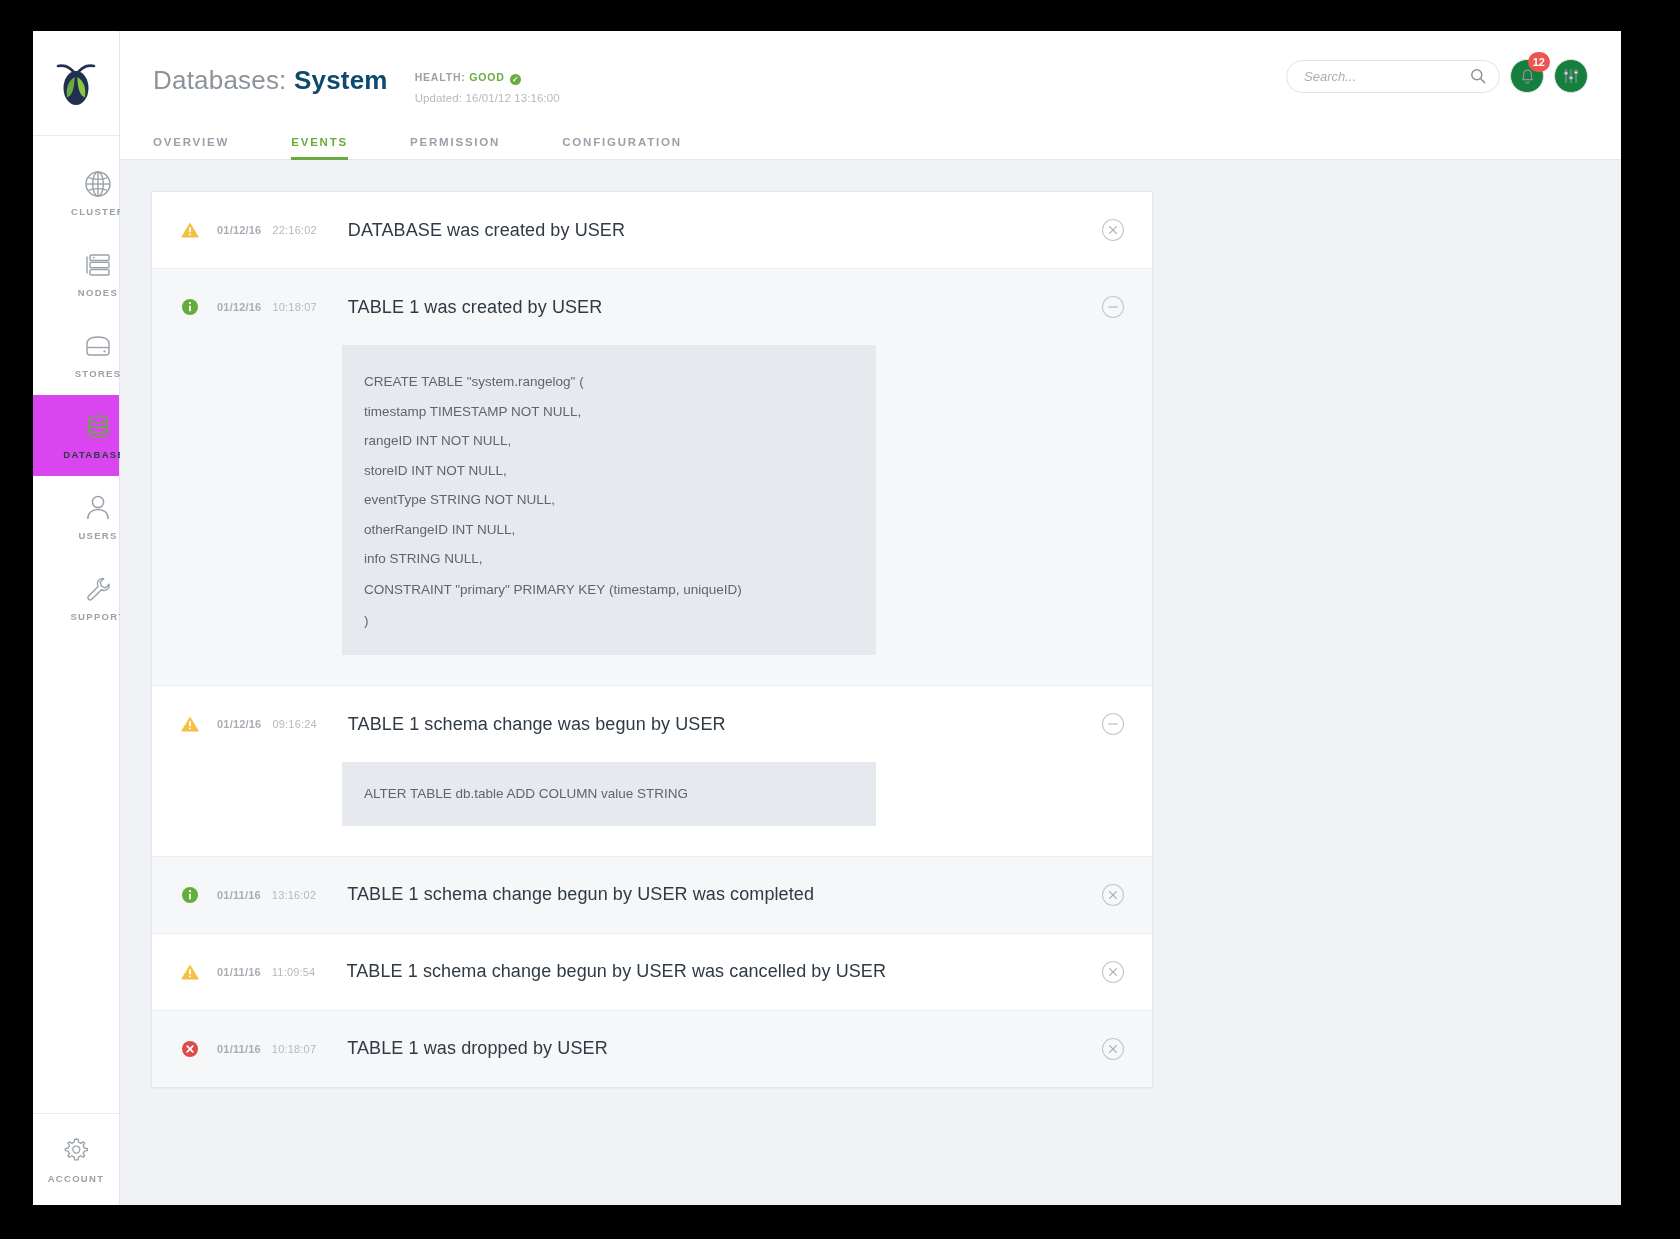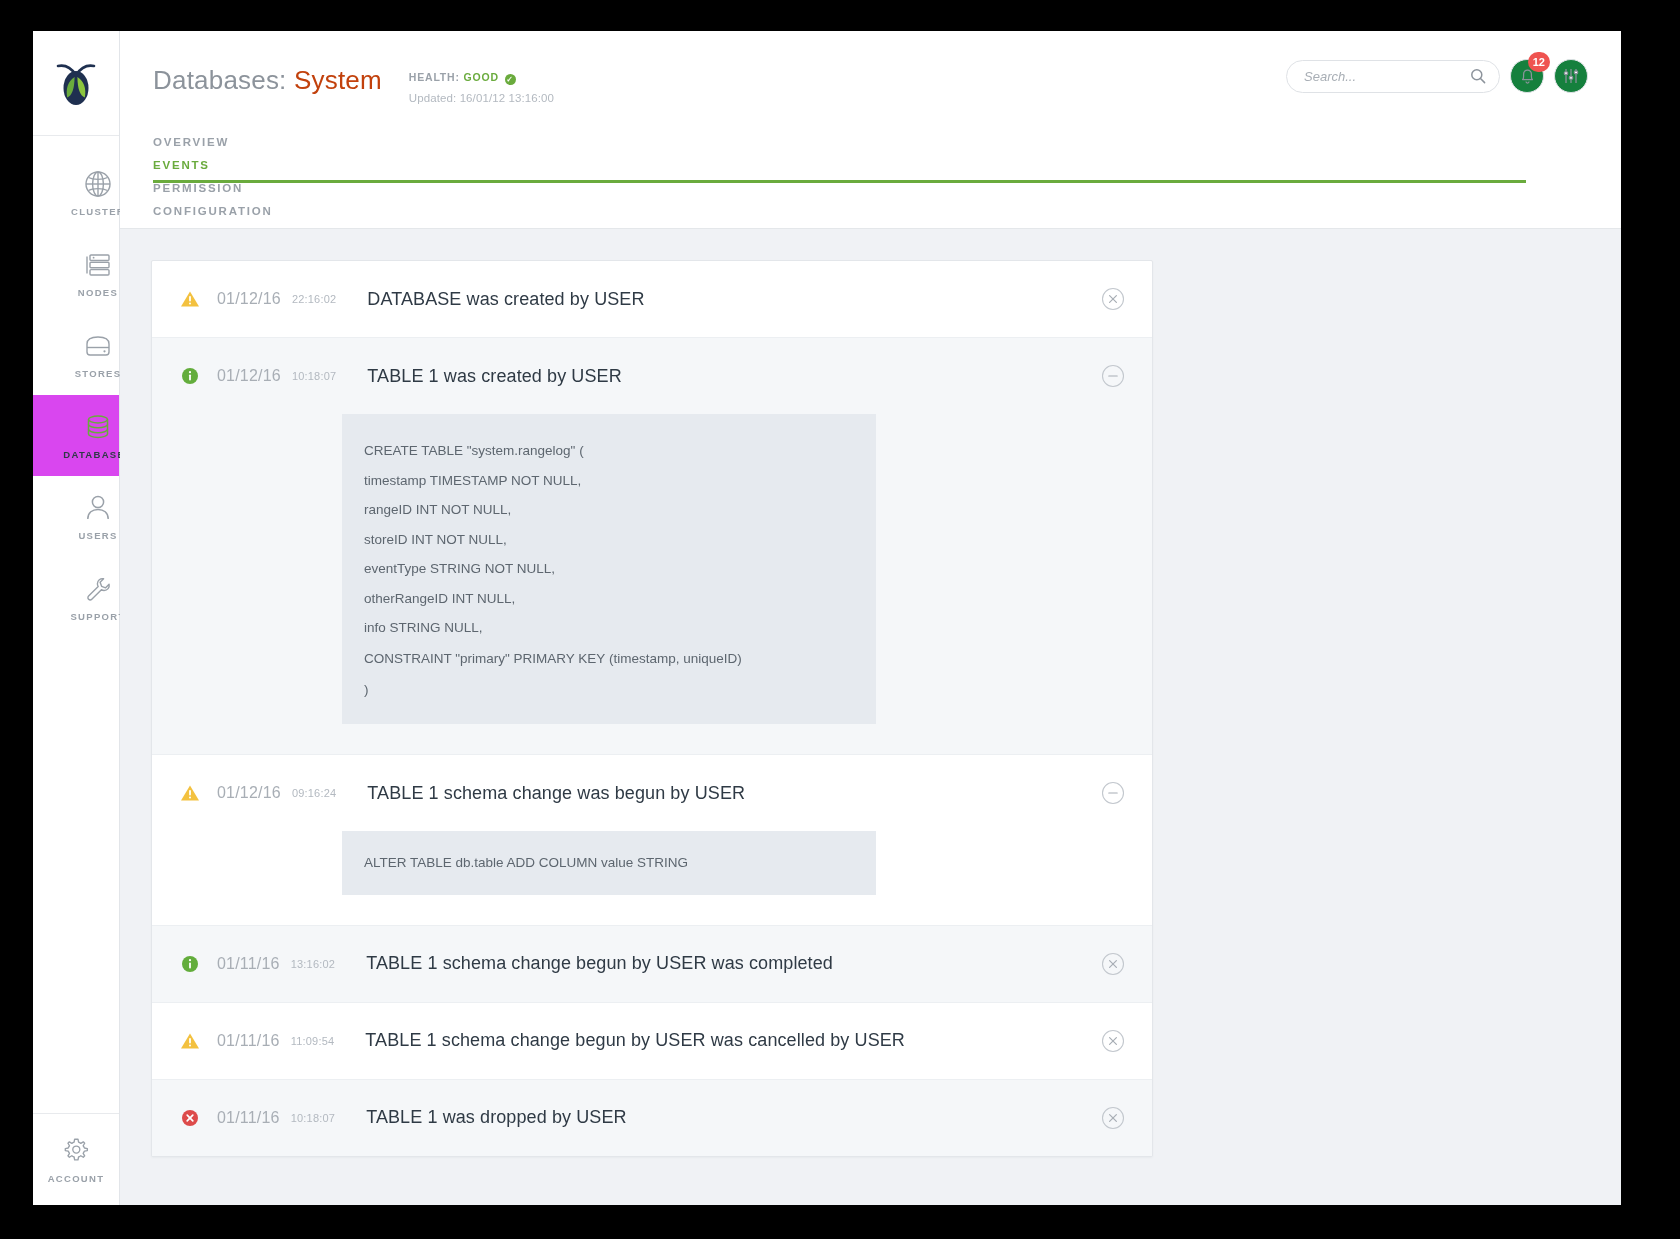--- a/index.html
+++ b/index.html
@@ -63,21 +63,21 @@
     background: #fff;
     display: flex; align-items: flex-start;
     padding: 36px 33px 0 33px;
     position: relative;
   }
   .title {
     font-size: 26px; color: #8c939b; font-weight: 400;
     letter-spacing: .2px; white-space: nowrap;
     line-height: 1;
   }
-  .title b { color: #c2410c; font-weight: 400; }
+  .title b { color: #0c4a6e; font-weight: 700; }
   .health-wrap { margin-left: 27px; padding-top: 4px; }
   .health-line {
     font-size: 10.5px; letter-spacing: .8px;
     color: #9aa1a9; font-weight: 700;
   }
   .health-line .good { color: #6aab3d; }
   .check {
     display: inline-block; width: 11px; height: 11px; border-radius: 50%;
     background: #6aab3d; color: #fff; font-size: 8px; line-height: 11px;
     text-align: center; vertical-align: -1px; margin-left: 2px;
@@ -113,21 +113,20 @@
     background: #ef5350; color: #fff;
     font-size: 11px; font-weight: 700;
     display: flex; align-items: center; justify-content: center;
     padding: 0 5px;
   }
 
   .tabs {
     background: #fff;
     display: flex; gap: 0; padding: 0 33px;
     border-bottom: 1px solid #e4e7ea;
-    flex-direction: column;
   }
   .tab {
     font-size: 11.5px; letter-spacing: 1.8px; font-weight: 600;
     color: #9aa1a9; padding: 0 0 11px 0; margin-right: 62px;
     cursor: pointer; position: relative; white-space: nowrap;
   }
   .tab.active { color: #6aab3d; }
   .tab.active::after {
     content: ""; position: absolute; left: 0; right: 0; bottom: -1px;
     height: 3px; background: #6aab3d;
@@ -150,22 +149,22 @@
     border-bottom: 1px solid #eceff2;
   }
   .event:last-child { border-bottom: 0; }
   .event.shaded { background: #f5f7f9; }
   .event-head {
     display: flex; align-items: center;
     height: 76px; padding: 0 0 0 27px;
   }
   .ev-icon { width: 22px; flex: 0 0 22px; display: flex; align-items: center; justify-content: center; }
   .ev-date {
-    margin-left: 16px; font-size: 16px; color: #a8aeb5;
-    letter-spacing: .2px; white-space: nowrap;
+    margin-left: 16px; font-size: 11px; color: #a8aeb5;
+    letter-spacing: .2px; white-space: nowrap; font-weight: bold;
   }
   .ev-time {
     margin-left: 11px; font-size: 11px; color: #b3b9c0;
     letter-spacing: .2px; white-space: nowrap;
   }
   .ev-text {
     margin-left: 31px; font-size: 18px; color: #2f3a45;
     letter-spacing: .1px; white-space: nowrap;
   }
   .ev-action {

